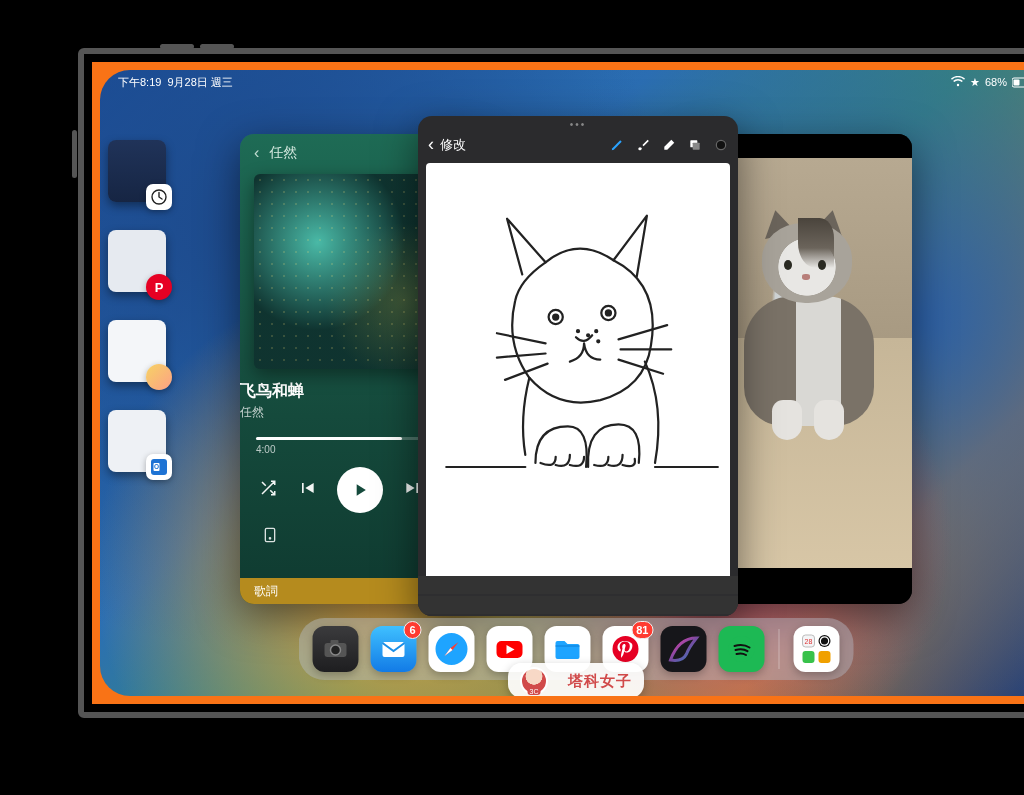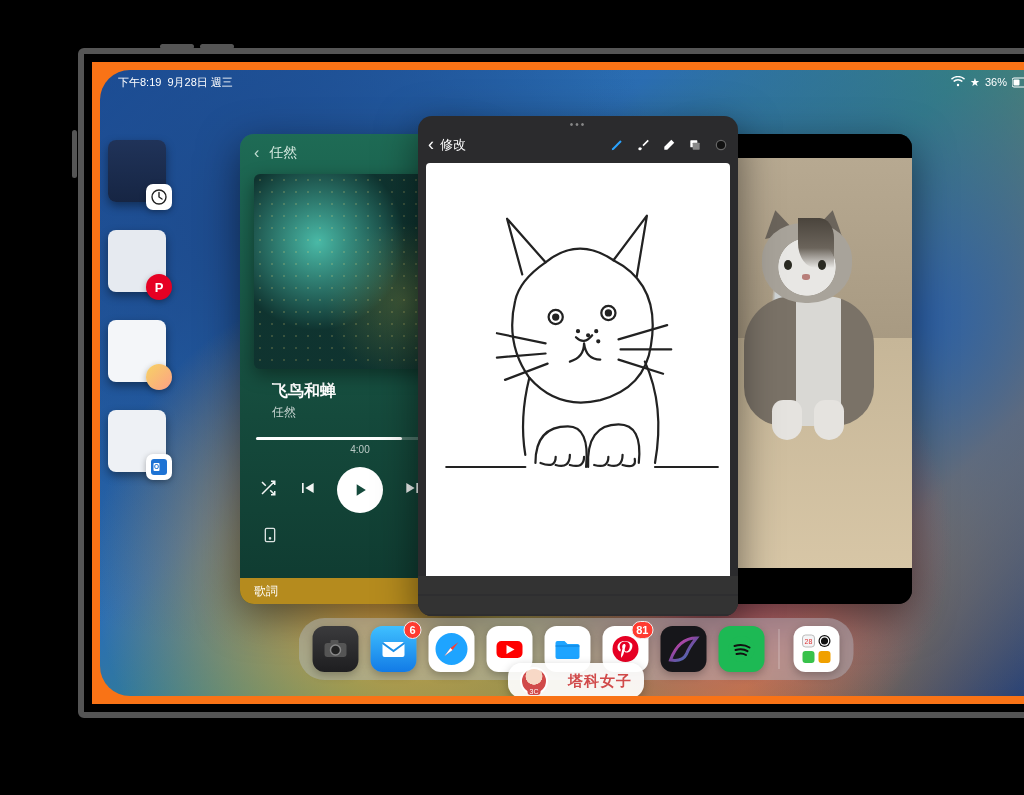--- a/index.html
+++ b/index.html
@@ -91,24 +91,24 @@
       radial-gradient(circle at 70% 65%, rgba(245,220,80,.25), transparent 40%),
       #0e2f2a;
     box-shadow: 0 6px 18px rgba(0,0,0,.4);
     position: relative;
   }
   .music-cover::after{
     content:""; position:absolute; inset:0;
     background-image: radial-gradient(rgba(255,230,120,.5) 1px, transparent 1px);
     background-size: 12px 12px; opacity:.35;
   }
-  .music-meta { padding: 4px 32px; }
+  .music-meta { padding: 4px 0; }
   .song-title { font-size: 16px; font-weight: 600; }
   .song-artist { font-size: 12px; opacity:.75; margin-top:2px; }
-  .progress { margin: 12px 16px 8px; text-align: center; }
+  .progress { margin: 12px 16px 8px; }
   .progress-bar { height:3px; background: rgba(255,255,255,.25); border-radius:2px; position:relative;}
   .progress-fill { height:100%; width:70%; background:#fff; border-radius:2px;}
   .progress-time { font-size:10px; opacity:.7; margin-top:4px;}
   .controls { display:flex; justify-content:center; align-items:center; gap:20px; margin-top:12px;}
   .ctrl { color:#fff; opacity:.95; }
   .play-btn {
     width:46px; height:46px; border-radius:50%; background:#fff; color:#154a3c;
     display:flex; align-items:center; justify-content:center;
   }
   .controls2 { display:flex; justify-content:space-between; padding: 14px 22px 0; opacity:.85; font-size:14px;}
@@ -258,21 +258,21 @@
         <span>下午8:19</span>
         <span>9月28日 週三</span>
       </div>
       <div class="status-right">
         <span class="wifi-icon">
           <svg width="14" height="11" viewBox="0 0 14 11">
               <path d="M7 10.2a1.2 1.2 0 100-2.4 1.2 1.2 0 000 2.4zM3.3 6.1a5.3 5.3 0 017.4 0l1.2-1.2a7 7 0 00-9.8 0l1.2 1.2zM.9 3.7a8.7 8.7 0 0112.2 0L14 2.6a10.3 10.3 0 00-14 0l.9 1.1z" fill="#fff"></path>
             </svg>
         </span>
         <span>★</span>
-        <span>36%</span>
+        <span>68%</span>
         <span class="battery-icon">
           <svg width="22" height="11">
               <rect x="0" y="1" width="19" height="9" rx="2" fill="none" stroke="#fff" stroke-width="1"></rect>
               <rect x="1.5" y="2.5" width="6" height="6" rx="1" fill="#fff"></rect>
               <rect x="20" y="3.5" width="1.5" height="4" rx=".7" fill="#fff"></rect>
             </svg>
         </span>
       </div>
     </div>
 

